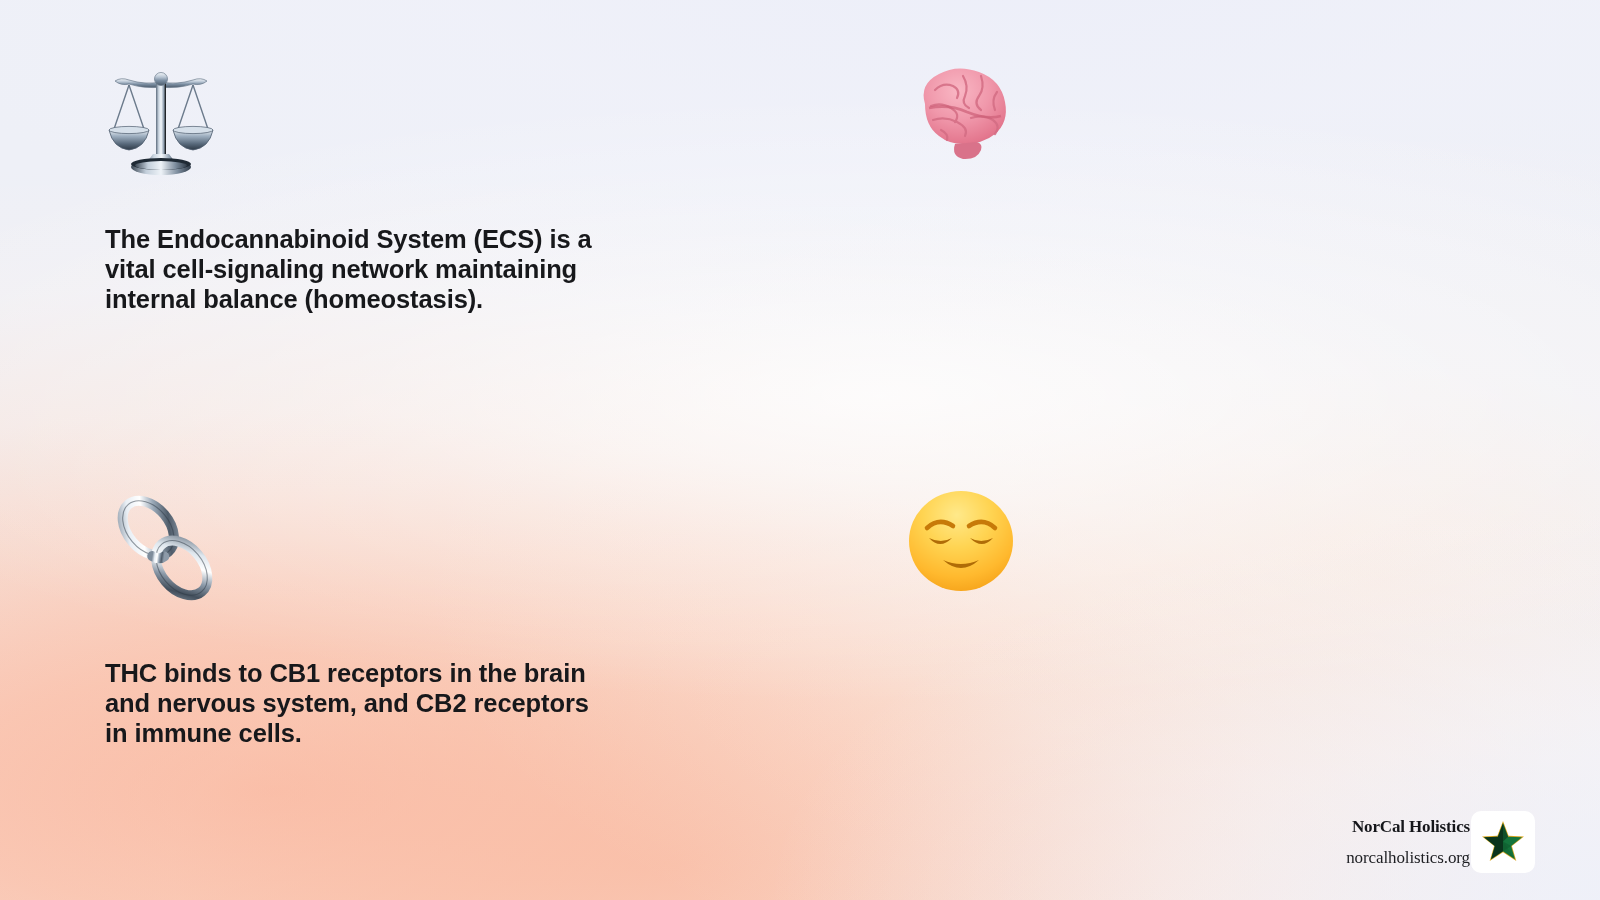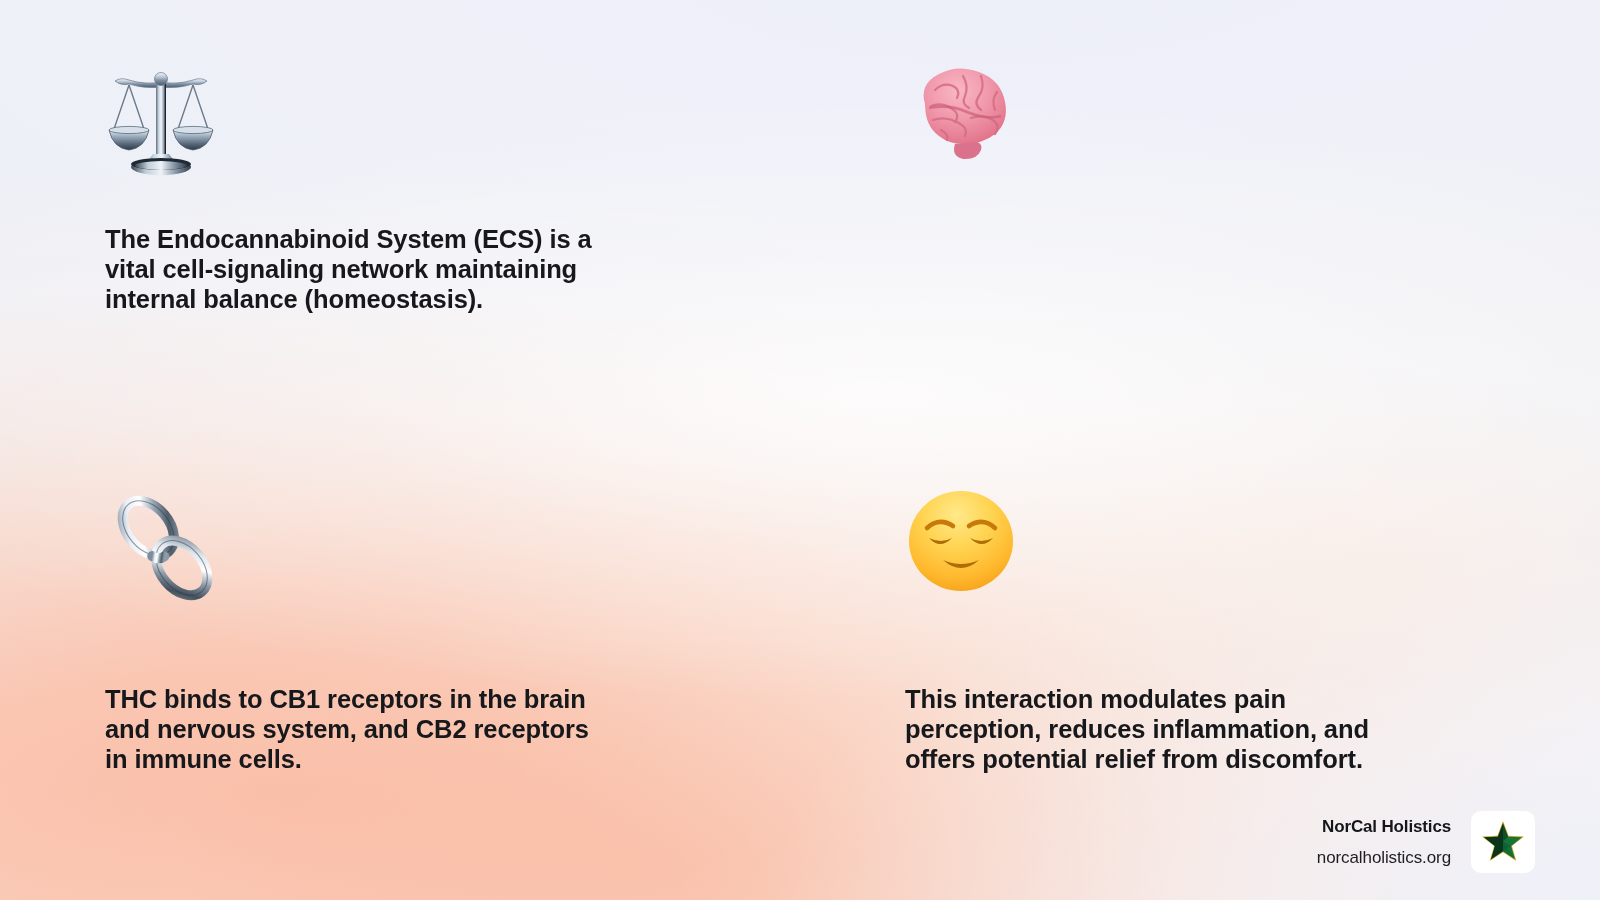--- a/index.html
+++ b/index.html
@@ -115,34 +115,35 @@
     font-size: 25.5px;
     line-height: 30px;
     font-weight: 700;
     letter-spacing: -0.1px;
     color: #17181b;
     white-space: pre-line;
   }
   .panel-tl .panel-text,
   .panel-tr .panel-text { margin-top: 44px; }
   .panel-bl .panel-text,
-  .panel-br .panel-text { margin-top: 76px; }
+  .panel-br .panel-text { margin-top: 50px; }
 
   .panel-tr .panel-text,
   .panel-br .panel-text { width: 560px; }
 
   
   .brand {
     position: absolute;
     right: 65px;
     bottom: 27px;
     z-index: 6;
     display: flex;
     align-items: center;
-    gap: 20px;
+    gap: 1px;
+    font-family: Liberation Serif, serif;
   }
   .brand-text {
     text-align: right;
     line-height: 1.36;
   }
   .brand-name {
     display: block;
     font-size: 17px;
     font-weight: 700;
     color: #15161a;
@@ -314,23 +315,20 @@
             </radialGradient>
           </defs>
           <ellipse cx="56" cy="53" rx="52" ry="50" fill="url(#faceG)"></ellipse>
           <path d="M22 40 Q34 29 48 38" fill="none" stroke="#c77a09" stroke-width="4.6" stroke-linecap="round"></path>
           <path d="M64 38 Q78 29 90 40" fill="none" stroke="#c77a09" stroke-width="4.6" stroke-linecap="round"></path>
           <path d="M24 50 Q35 62 47 50 Q36 56 24 50 Z" fill="#b06c07"></path>
           <path d="M65 50 Q77 62 88 50 Q76 56 65 50 Z" fill="#b06c07"></path>
           <path d="M38 72 Q56 88 74 72 Q56 80 38 72 Z" fill="#b06c07"></path>
         </svg>
       </span>
-      <p class="panel-text">This interaction modulates pain
-perception, reduces inflammation, and
-offers potential relief from discomfort.</p>
     </div>
 
   </div>
 
   <div class="brand">
     <div class="brand-text">
       <span class="brand-name">NorCal Holistics</span>
       <span class="brand-url">norcalholistics.org</span>
     </div>
     <div class="brand-badge">

